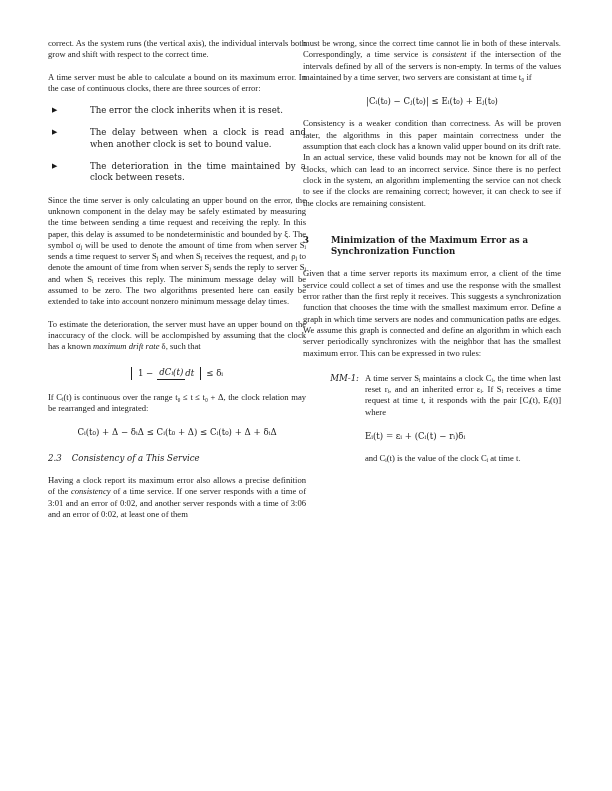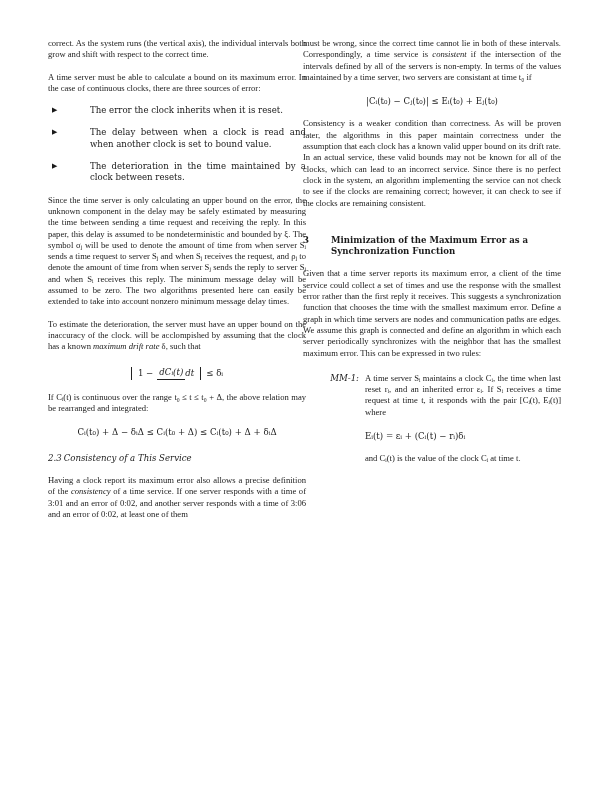--- a/index.html
+++ b/index.html
@@ -13,21 +13,21 @@
   .bullet { position: relative; padding-left: 42px; margin-top: 11px; text-align: justify; }
   .bullet .mark { position: absolute; left: 4px; top: 0; font-size: 7px; }
   .eq { text-align: center; margin: 13px 0 11px 0; }
   .frac-eq { display: flex; justify-content: center; align-items: center; margin: 14px 0 12px 0; }
   .abs { border-left: 1px solid #222; border-right: 1px solid #222; padding: 0 6px; display: flex; align-items: center; }
   .frac { display: inline-flex; flex-direction: row; align-items: center; margin-left: 4px; font-style: italic; }
   .frac .num { border-bottom: 1px solid #222; padding: 0 2px 1px 2px; }
   .frac .den { padding-top: 1px; }
   .le { margin-left: 5px; }
   .subsec { font-style: italic; margin-top: 14px; }
-  .subsec .num { font-style: italic; margin-right: 2px; }
+  .subsec .num { font-style: italic; margin-right: 10px; }
   .sec { font-weight: bold; margin-top: 26px; display: flex; }
   .sec .num { width: 28px; flex: none; }
   .rule { margin-top: 14px; display: flex; }
   .rule .label { width: 56px; flex: none; font-style: italic; text-align: right; padding-right: 6px; }
   .rule .body { flex: 1; }
   .rule .body p { text-align: justify; }
   i { font-style: italic; }
 </style>
 </head>
 <body>
@@ -57,21 +57,21 @@
     <div class="abs">
       <span>1 −</span>
       <span class="frac">
         <span class="num">dCᵢ(t)</span>
         <span class="den">dt</span>
       </span>
     </div>
     <span class="le">≤ δᵢ</span>
   </div>
 
-  <p>If Cᵢ(t) is continuous over the range t₀ ≤ t ≤ t₀ + Δ, the above relation may be rearranged and integrated:</p>
+  <p>If Cᵢ(t) is continuous over the range t₀ ≤ t ≤ t₀ + Δ, the clock relation may be rearranged and integrated:</p>
   <div class="eq">Cᵢ(t₀) + Δ − δᵢΔ ≤ Cᵢ(t₀ + Δ) ≤ Cᵢ(t₀) + Δ + δᵢΔ</div>
 
   <div class="subsec">
     <span class="num">2.3</span><span>Consistency of a This Service</span>
   </div>
 
   <p class="gap"><span>Having a clock report its maximum error also allows a precise definition of the </span><i>consistency</i><span> of a time service. If one server responds with a time of 3:01 and an error of 0:02, and another server responds with a time of 3:06 and an error of 0:02, at least one of them</span></p>
 </div>
 
 <div class="col right">

